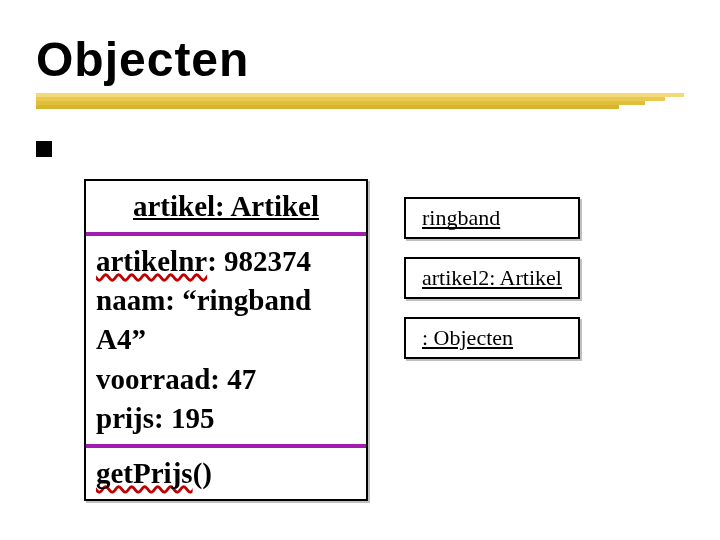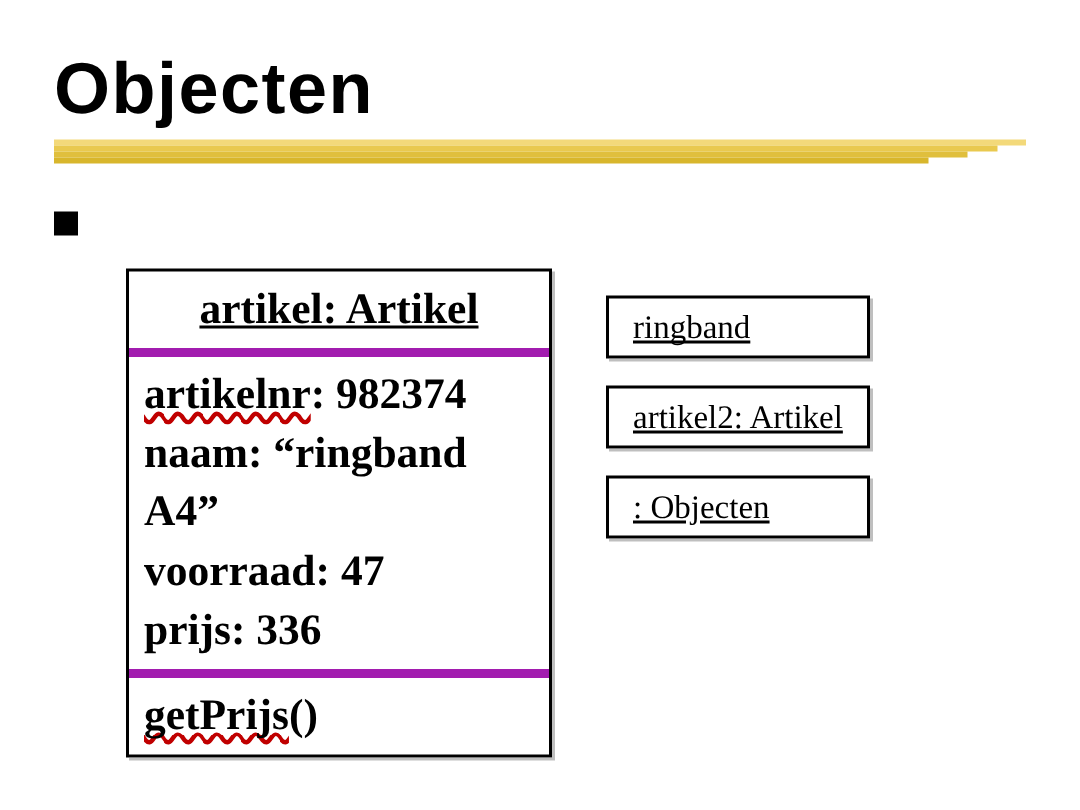--- a/index.html
+++ b/index.html
@@ -73,21 +73,21 @@
     width: 280px;
     font-size: 29px;
     line-height: 1.35;
     box-shadow: 2px 2px 0 rgba(0,0,0,0.25);
     font-weight: bold;
   }
   .uml-compartment {
     padding: 6px 10px;
   }
   .uml-compartment + .uml-compartment {
-    border-top: 6px solid #a21caf;
+    border-top: 4px solid #a21caf;
   }
   .uml-name {
     text-align: center;
     text-decoration: underline;
   }
   .small-box {
     border: 2px solid #000;
     padding: 6px 16px;
     font-size: 22px;
     text-align: center;
@@ -131,21 +131,21 @@
       <div class="uml-object">
         <div class="uml-compartment uml-name">
           <span>artikel: Artikel</span>
         </div>
         <div class="uml-compartment">
           <div>
             <span class="squiggle">artikelnr</span><span>: 982374</span>
           </div>
           <div>naam: “ringband A4”</div>
           <div>voorraad: 47</div>
-          <div>prijs: 336</div>
+          <div>prijs: 195</div>
         </div>
         <div class="uml-compartment">
           <div>
             <span class="squiggle">getPrijs</span><span>()</span>
           </div>
         </div>
       </div>
     </div>
 
     <div class="col-right">

